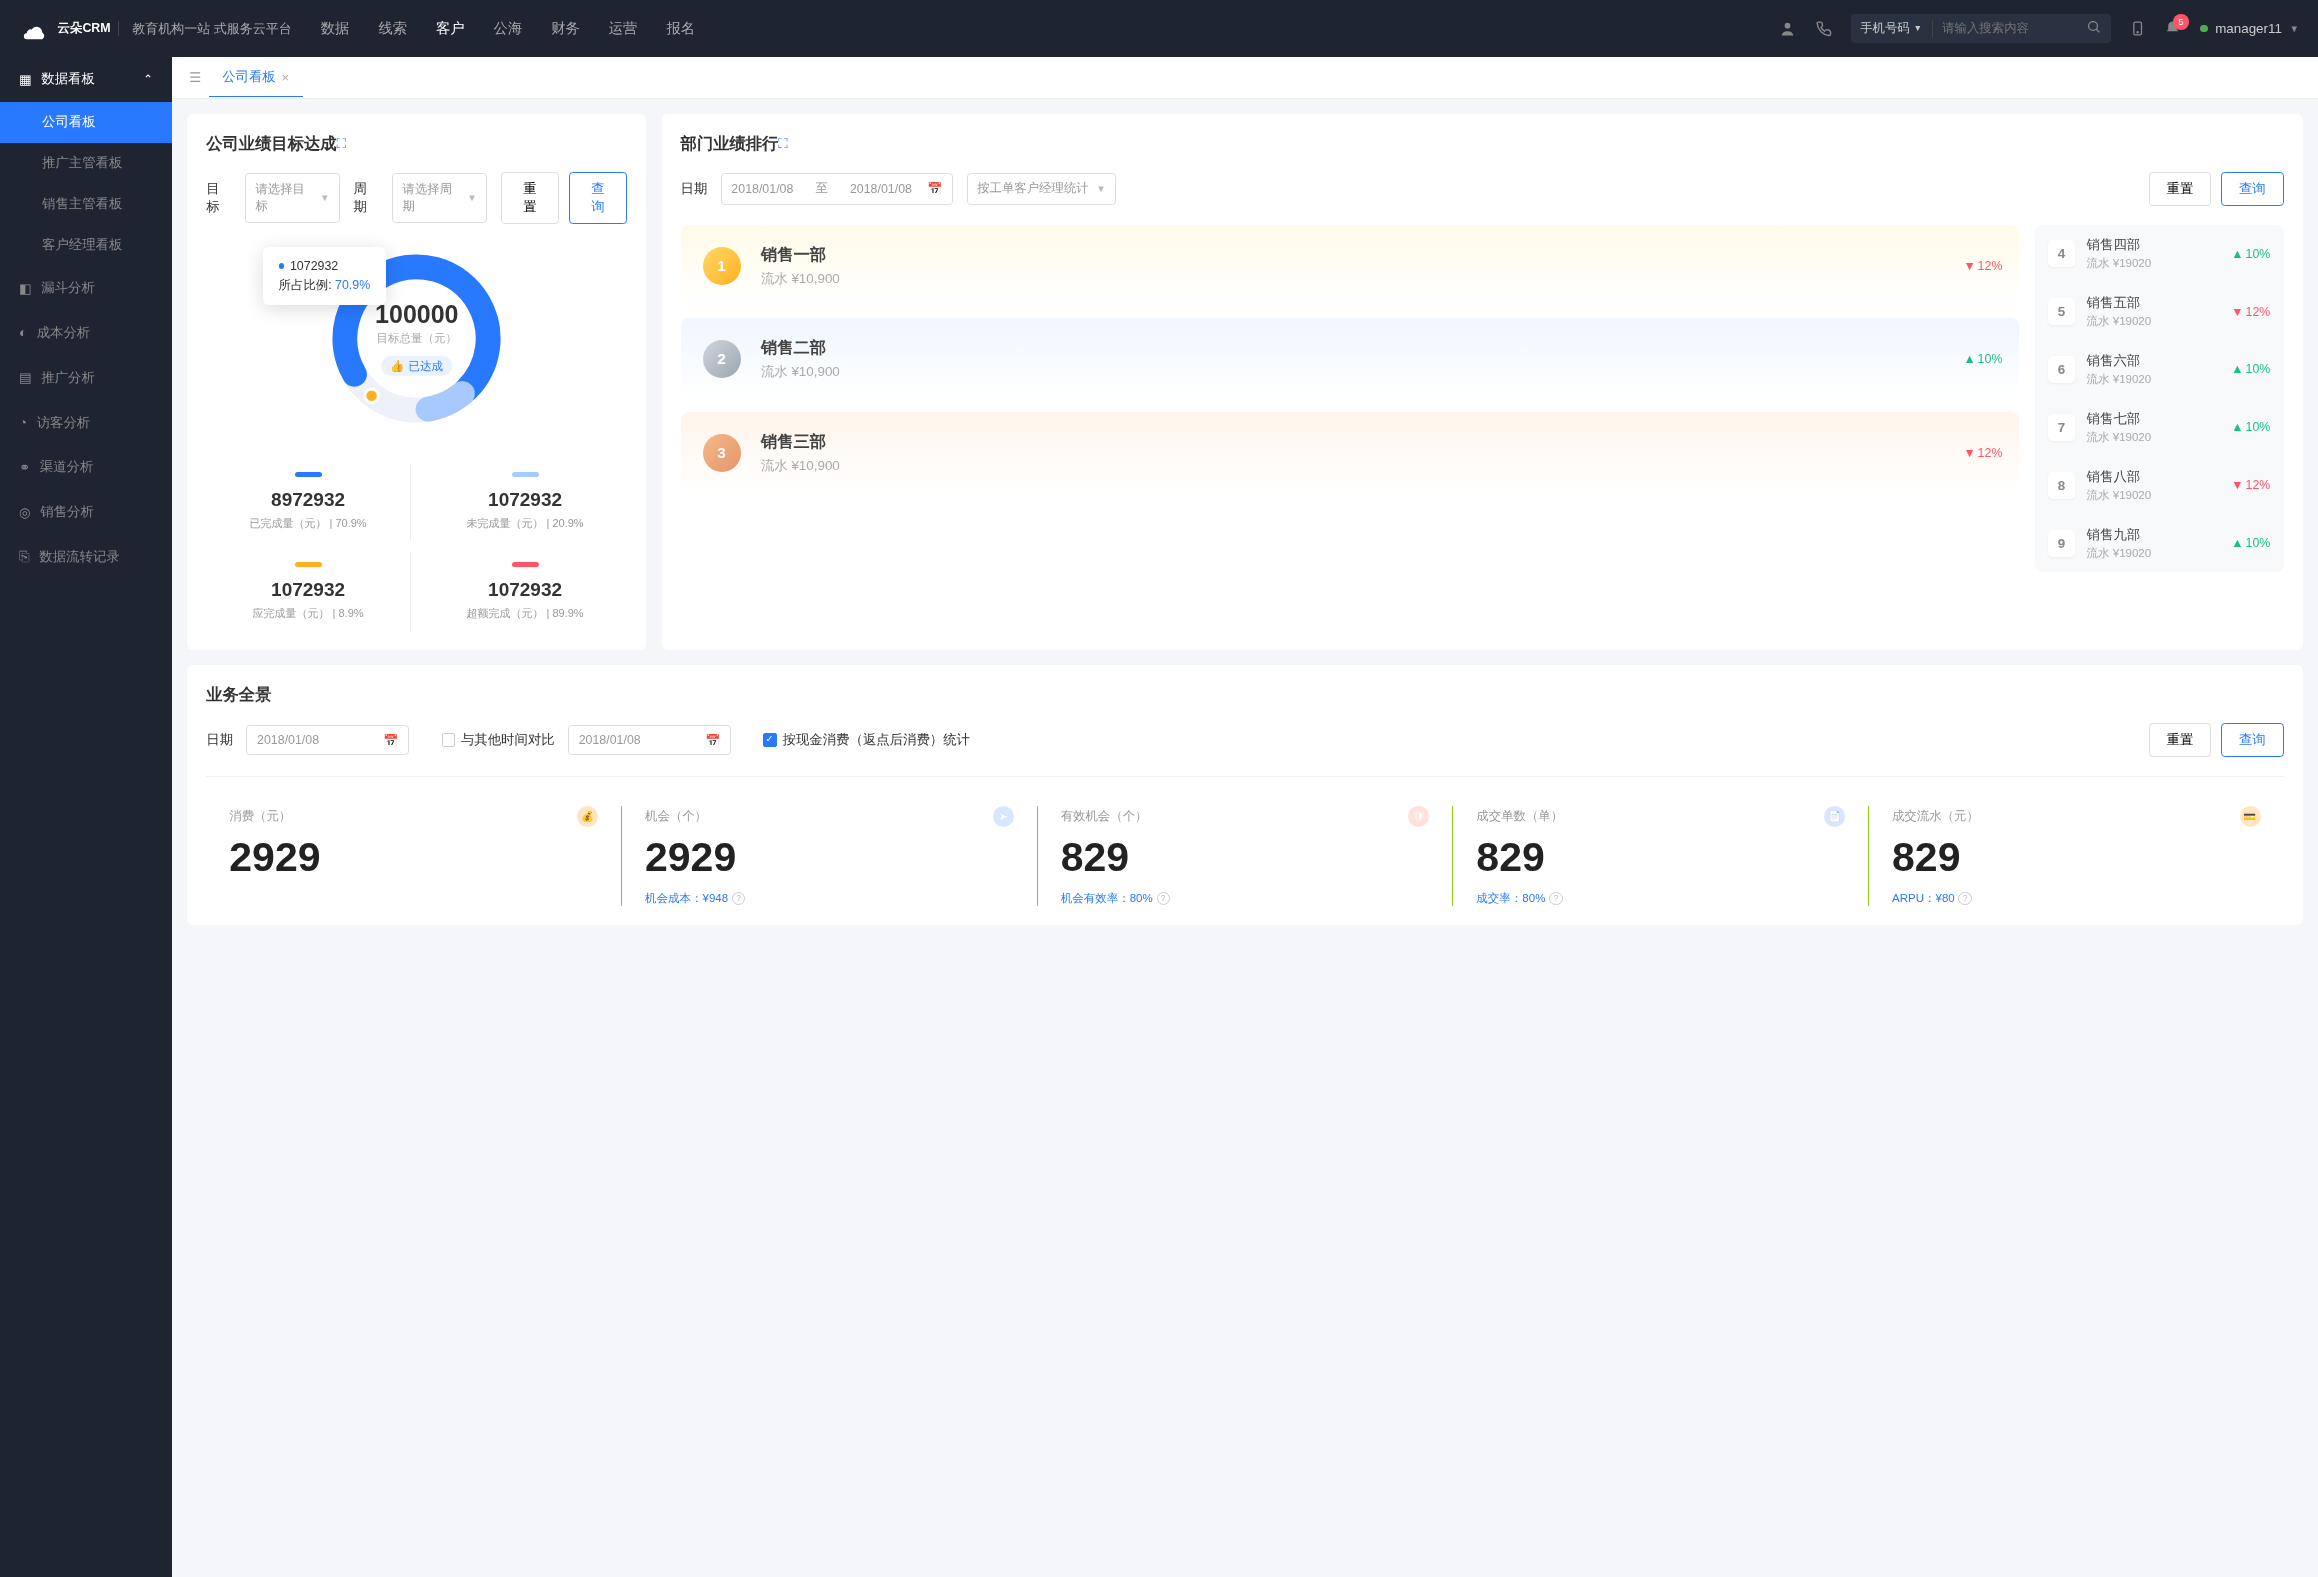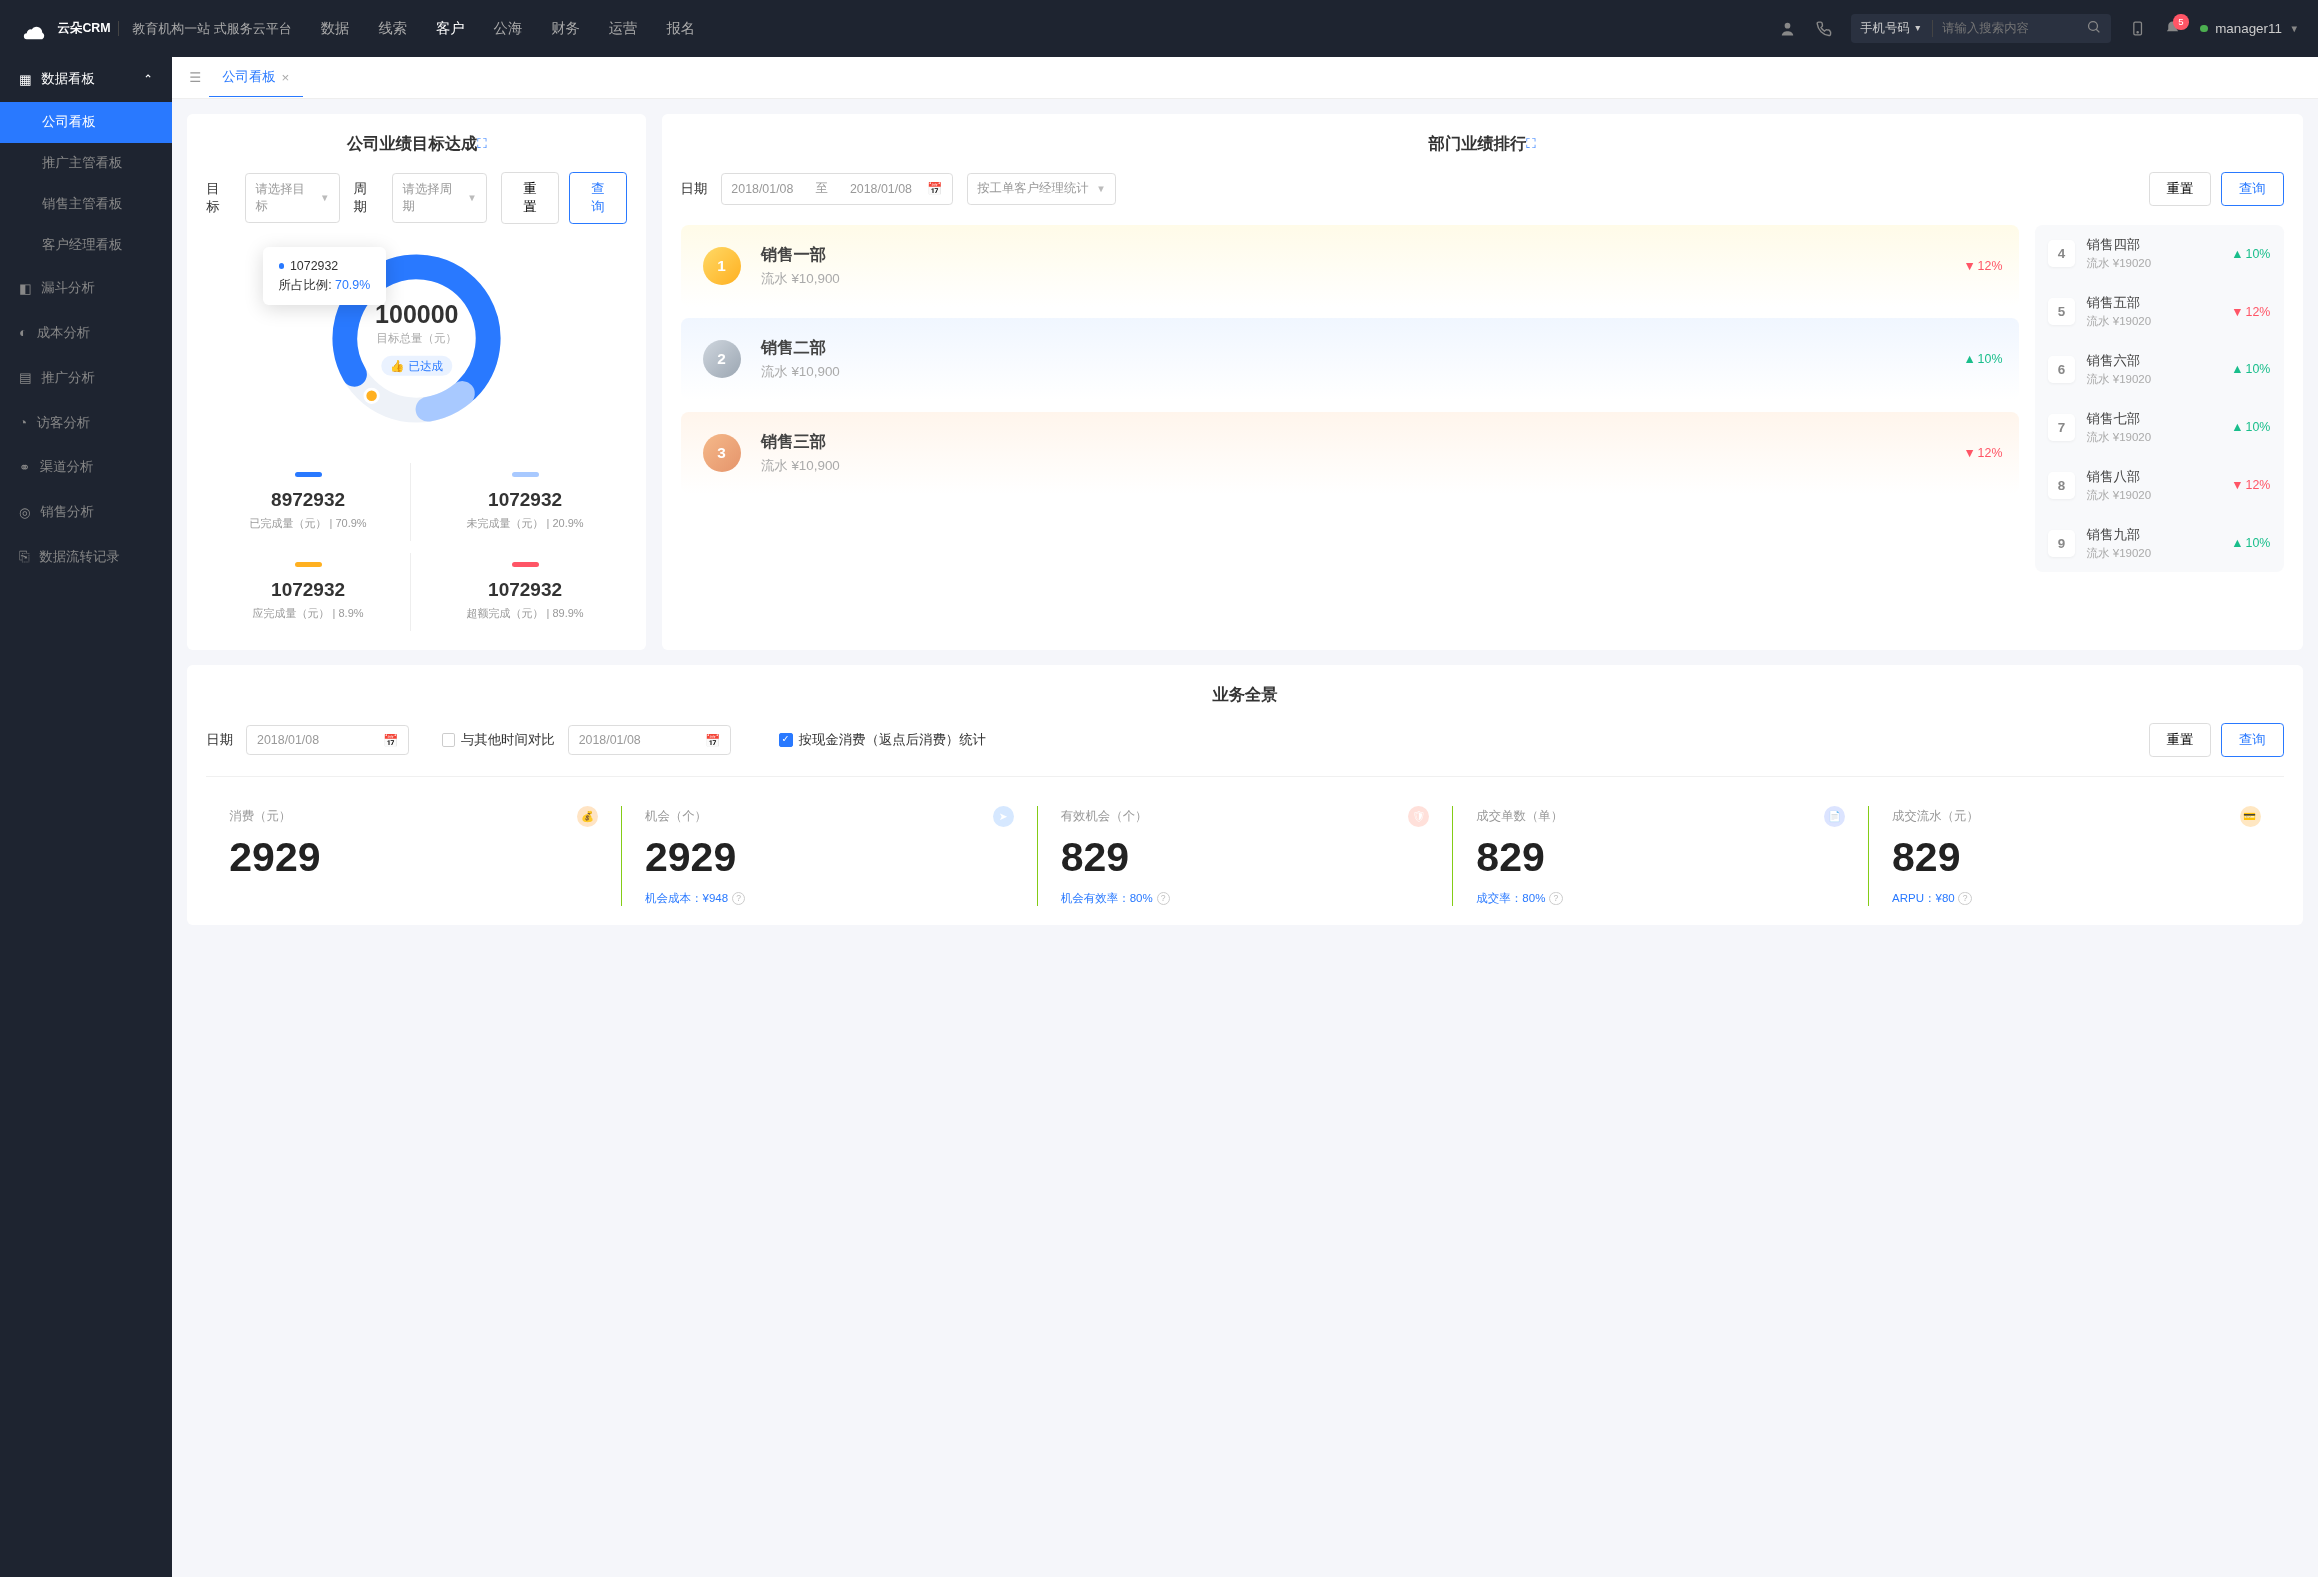--- a/index.html
+++ b/index.html
@@ -27,21 +27,21 @@
 .side-sub.active{background:#2979ff;color:#fff}
 .chev{margin-left:auto;font-size:11.5px}
 .main{flex:1;overflow:auto}
 .tabs{background:#fff;display:flex;align-items:center;padding:0 9.6px;border-bottom:1px solid #eee;height:42px}
 .tab-collapse{padding:7.6px;color:#999;cursor:pointer}
 .tab{padding:9.6px 13.4px;color:#2979ff;border-bottom:1.9px solid #2979ff;display:flex;align-items:center;gap:5.7px;font-size:13.4px}
 .tab-close{color:#aaa;cursor:pointer}
 .content{padding:15.3px;display:flex;flex-direction:column;gap:15.3px}
 .row{display:flex;gap:15.3px}
 .card{background:#fff;border-radius:5.7px;padding:19px;flex:1}
-.card-head{display:flex;align-items:center;justify-content:center;margin-bottom:17px}
+.card-head{display:flex;align-items:center;justify-content:flex-start;margin-bottom:17px}
 .card-title{font-size:16.3px;font-weight:600}
 .expand-icon{color:#2979ff;cursor:pointer;font-size:13.4px}
 .filters{display:flex;align-items:center;gap:13.4px;margin-bottom:19px}
 .label{color:#333;font-size:13.4px}
 .select,.date-input{border:1px solid #ddd;border-radius:3.8px;padding:6.7px 9.6px;display:flex;align-items:center;gap:7.6px;color:#999;font-size:12.4px;background:#fff}
 .select .arr{font-size:9.6px;color:#bbb}
 .btn{border:1px solid #ddd;border-radius:3.8px;padding:6.7px 17px;background:#fff;cursor:pointer;font-size:13.4px}
 .btn.primary{border-color:#2979ff;color:#2979ff}
 .filters .right{margin-left:auto;display:flex;gap:9.6px}
 .donut-wrap{position:relative;display:flex;justify-content:center;margin:9.6px 0 29px}
@@ -427,21 +427,21 @@
               <span style="color:#bbb">📅</span>
             </span>
           <span style="display:flex;align-items:center;gap:5.7px;margin-left:19px">
             <span class="checkbox"></span>
             <span>与其他时间对比</span>
           </span>
           <span class="date-input" style="width:163px;justify-content:space-between">
               <span>2018/01/08</span>
               <span style="color:#bbb">📅</span>
             </span>
-          <span style="display:flex;align-items:center;gap:5.7px;margin-left:35px">
+          <span style="display:flex;align-items:center;gap:5.7px;margin-left:19px">
             <span class="checkbox checked"></span>
             <span>按现金消费（返点后消费）统计</span>
           </span>
           <div class="right">
             <button class="btn">重置</button>
             <button class="btn primary">查询</button>
           </div>
         </div>
         <div class="overview-row" id="overview-row">
             <div class="ov-item">

